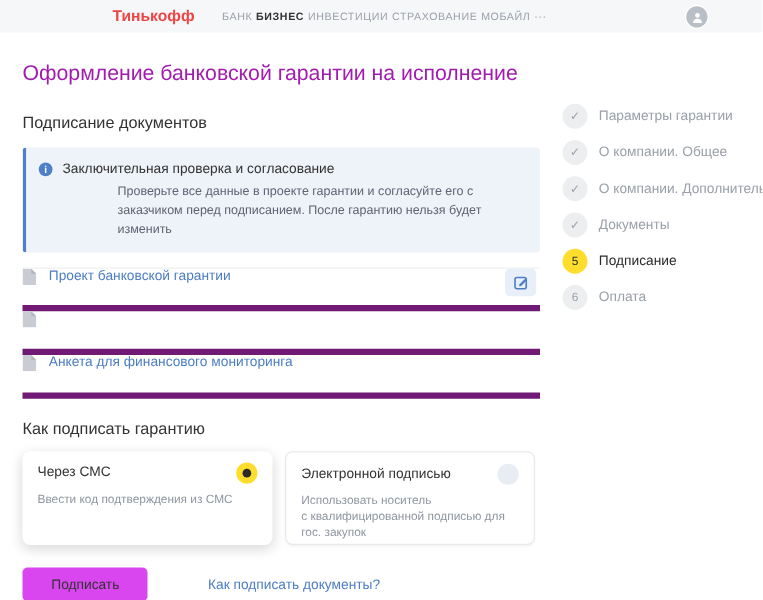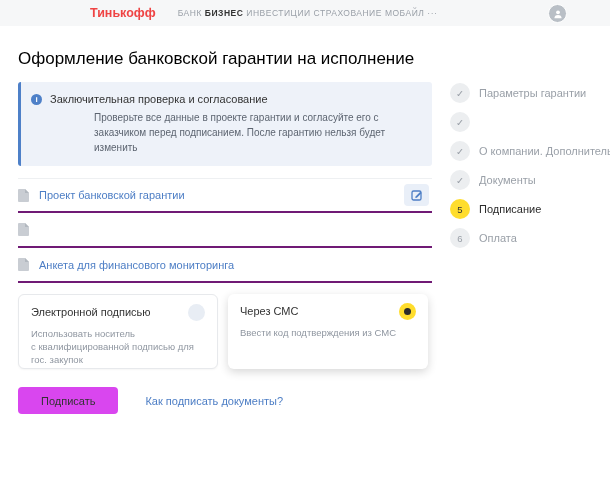--- a/index.html
+++ b/index.html
@@ -12,33 +12,33 @@
   .header { height:26px; background:#f6f7f8; display:flex; align-items:center; padding-left:90px; }
   .logo { font-weight:700; font-size:12.5px; color:#ef4444; margin-right:22px; cursor:pointer; }
   .nav { display:flex; gap:3px; align-items:flex-start; }
   .nav-item { font-size:8.5px; letter-spacing:.5px; color:#9aa0a8; cursor:pointer; }
   .nav-item.active { color:#333; font-weight:700; }
   .avatar { position:absolute; right:43px; top:4px; width:19px; height:19px; border-radius:50%;
             background:#b9bfc6; display:flex; align-items:center; justify-content:center;
             border:1.5px solid #fff; cursor:pointer; }
   
   .left-col { margin-left:18px; width:414px; }
-  .page-title { margin:23px 0 0 18px; font-size:17px; font-weight:400; color:#000000; }
+  .page-title { margin:23px 0 0 18px; font-size:17px; font-weight:400; color:#a21caf; }
   .section-heading { font-size:13px; font-weight:400; color:#333; margin-top:21px; }
   
   .notice { margin-top:13px; background:#eef2f9; border-left:3px solid #4e80c8; border-radius:3px;
             padding:11px 14px 11px 10px; display:flex; gap:8px; }
   .info-icon { width:11px; height:11px; border-radius:50%; background:#4e80c8; color:#fff;
                font-size:8px; font-weight:700; display:flex; align-items:center; justify-content:center;
                flex-shrink:0; margin-top:1px; font-style:normal; }
   .notice-title { font-size:11px; font-weight:400; color:#333; }
   .notice-text { font-size:10px; color:#5d6571; line-height:15px; margin-top:5px; max-width:372px;margin-left:44px; }
   
   .doc-list { margin-top:12px; }
-  .doc-row { display:flex; align-items:center; height:35px; border-bottom:2px solid #701a75; gap:10px; cursor:pointer; }
+  .doc-row { display:flex; align-items:flex-start; height:35px; border-bottom:5px solid #701a75; gap:10px; cursor:pointer; }
   .doc-row:first-child { border-top:1px solid #eef0f2; }
   .doc-link { font-size:11px; color:#4d7ec5; text-decoration:none; }
   .edit-btn { margin-left:auto; margin-right:3px; width:25px; height:22px; background:#e9eff8;
               border:none; border-radius:4px; display:flex; align-items:center; justify-content:center; cursor:pointer; }
   
   .method-heading { margin-top:16px; }
   .cards { display:flex; gap:10px; margin-top:11px; }
   .card { width:200px; height:75px; border-radius:6px; padding:11px 12px; background:#fff; cursor:pointer; }
   .card.selected { box-shadow:0 3px 10px rgba(0,0,0,.16); }
   .card.plain { border:1px solid #e7e9ec; box-shadow:0 1px 2px rgba(0,0,0,.04); }
@@ -47,21 +47,21 @@
   .radio { width:17px; height:17px; border-radius:50%; flex-shrink:0; margin-top:-2px; cursor:pointer; }
   .radio.on { background:#ffdd2d; position:relative; }
   .radio.on::after { content:''; position:absolute; width:7px; height:7px; background:#2b2b2b;
                      border-radius:50%; top:5px; left:5px; }
   .radio.off { background:#e8edf4; }
   .card-desc { font-size:9.5px; color:#8f96a0; margin-top:6px; line-height:13px; white-space:pre-line; }
   
   .actions { display:flex; align-items:center; gap:27px; margin-top:18px; }
   .sign-btn { background:#d946ef; border:none; border-radius:4px; height:27px; padding:0 23px;
               font-size:11px; color:#333; font-family:inherit; cursor:pointer; }
-  .blue-link { font-size:11px; color:#4d7ec5; text-decoration:none; cursor:pointer; }
+  .blue-link { font-size:11px; color:#4d7ec5; text-decoration:none; cursor:pointer;margin-left:21px; }
   
   .sidebar { position:absolute; left:450px; top:83px; }
   .step { display:flex; align-items:center; gap:9px; height:20px; margin-bottom:9px; cursor:pointer; }
   .step-circle { width:20px; height:20px; border-radius:50%; background:#eceef0;
                  display:flex; align-items:center; justify-content:center;
                  font-size:9.5px; color:#9aa0a8; flex-shrink:0; }
   .step-label { font-size:11px; color:#9aa0a8; white-space:nowrap; }
   .step.active .step-circle { background:#ffdd2d; color:#333; }
   .step.active .step-label { color:#2b2b2b; }
 </style>
@@ -83,20 +83,21 @@
       <circle cx="5" cy="3.3" r="1.9" fill="#ffffff"></circle>
       <path d="M1.4 9.3 a3.6 3.4 0 0 1 7.2 0 z" fill="#ffffff"></path>
     </svg>
   </div>
 </div>
 
 <h1 class="page-title">Оформление банковской гарантии на исполнение</h1>
 
 <div class="left-col">
 
+  <h2 class="section-heading">Подписание документов</h2>
 
   <div class="notice">
     <span class="info-icon">i</span>
     <div>
       <div class="notice-title">Заключительная проверка и согласование</div>
       <div class="notice-text">Проверьте все данные в проекте гарантии и согласуйте его с заказчиком перед подписанием. После гарантию нельзя будет изменить</div>
     </div>
   </div>
 
   <div class="doc-list">
@@ -121,53 +122,55 @@
     </div>
     <div class="doc-row">
       <svg width="11" height="13" viewBox="0 0 11 13">
         <path d="M1 0 h6 l4 4 v8 a1 1 0 0 1 -1 1 h-9 a1 1 0 0 1 -1 -1 v-11 a1 1 0 0 1 1 -1 z" fill="#c9cdd3"></path>
         <path d="M7 0 l4 4 h-4 z" fill="#b2b8bf"></path>
       </svg>
       <a class="doc-link">Анкета для финансового мониторинга</a>
     </div>
   </div>
 
+  <h2 class="section-heading method-heading">Как подписать гарантию</h2>
 
   <div class="cards">
+    <div class="card selected">
+      <div class="card-head">
+        <span class="card-title">Через СМС</span>
+        <span class="radio on"></span>
+      </div>
+      <div class="card-desc">Ввести код подтверждения из СМС</div>
+    </div>
     <div class="card plain">
       <div class="card-head">
         <span class="card-title">Электронной подписью</span>
         <span class="radio off"></span>
       </div>
       <div class="card-desc">Использовать носитель
 с квалифицированной подписью для гос. закупок</div>
-    </div>
-    <div class="card selected">
-      <div class="card-head">
-        <span class="card-title">Через СМС</span>
-        <span class="radio on"></span>
-      </div>
-      <div class="card-desc">Ввести код подтверждения из СМС</div>
     </div>
   </div>
 
   <div class="actions">
     <button class="sign-btn">Подписать</button>
     <a class="blue-link">Как подписать документы?</a>
   </div>
 
 </div>
 
 <div class="sidebar">
   <div class="step done">
     <span class="step-circle">✓</span>
     <span class="step-label">Параметры гарантии</span>
   </div>
   <div class="step done">
     <span class="step-circle">✓</span>
+    <span class="step-label">О компании. Общее</span>
   </div>
   <div class="step done">
     <span class="step-circle">✓</span>
     <span class="step-label">О компании. Дополнительно</span>
   </div>
   <div class="step done">
     <span class="step-circle">✓</span>
     <span class="step-label">Документы</span>
   </div>
   <div class="step active">

